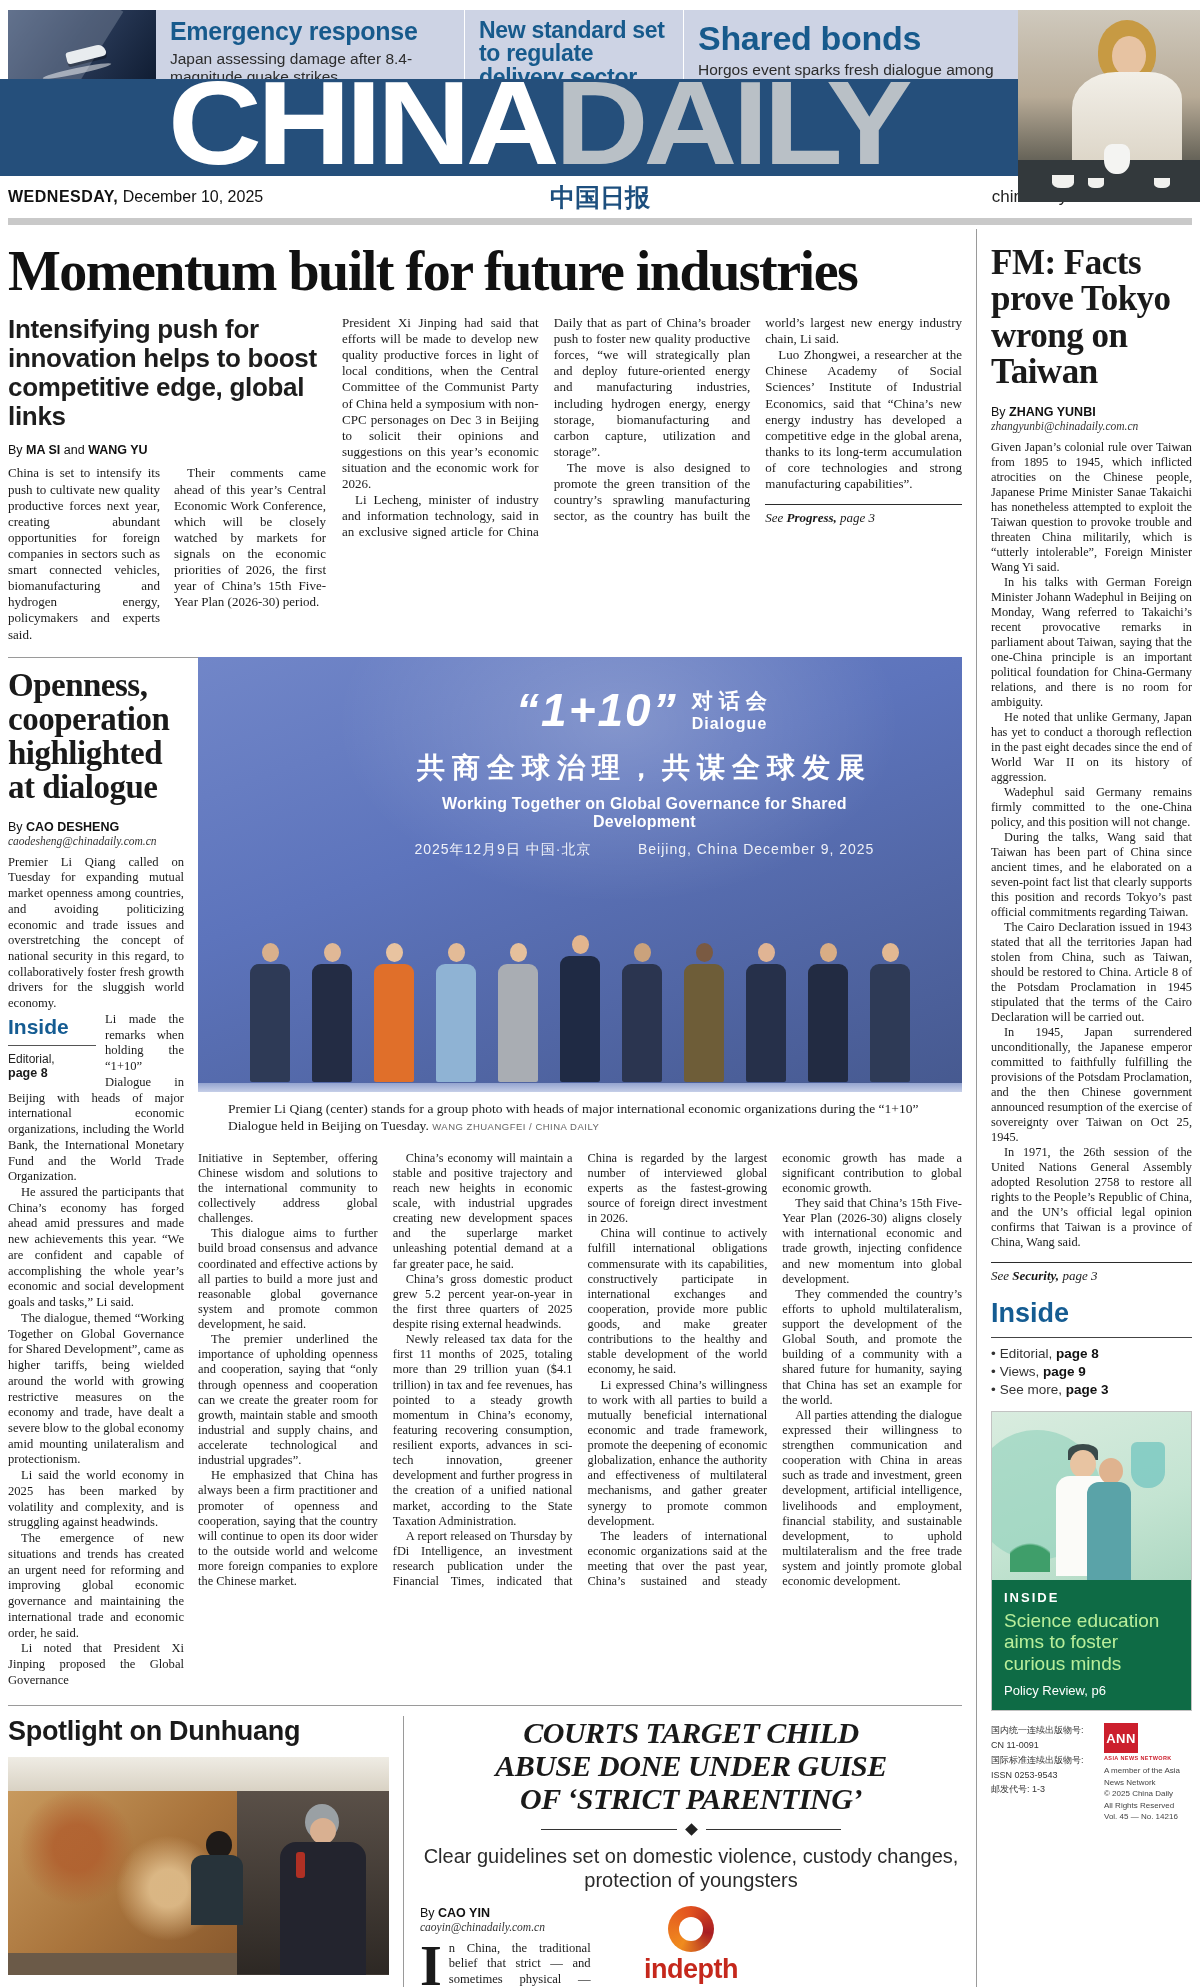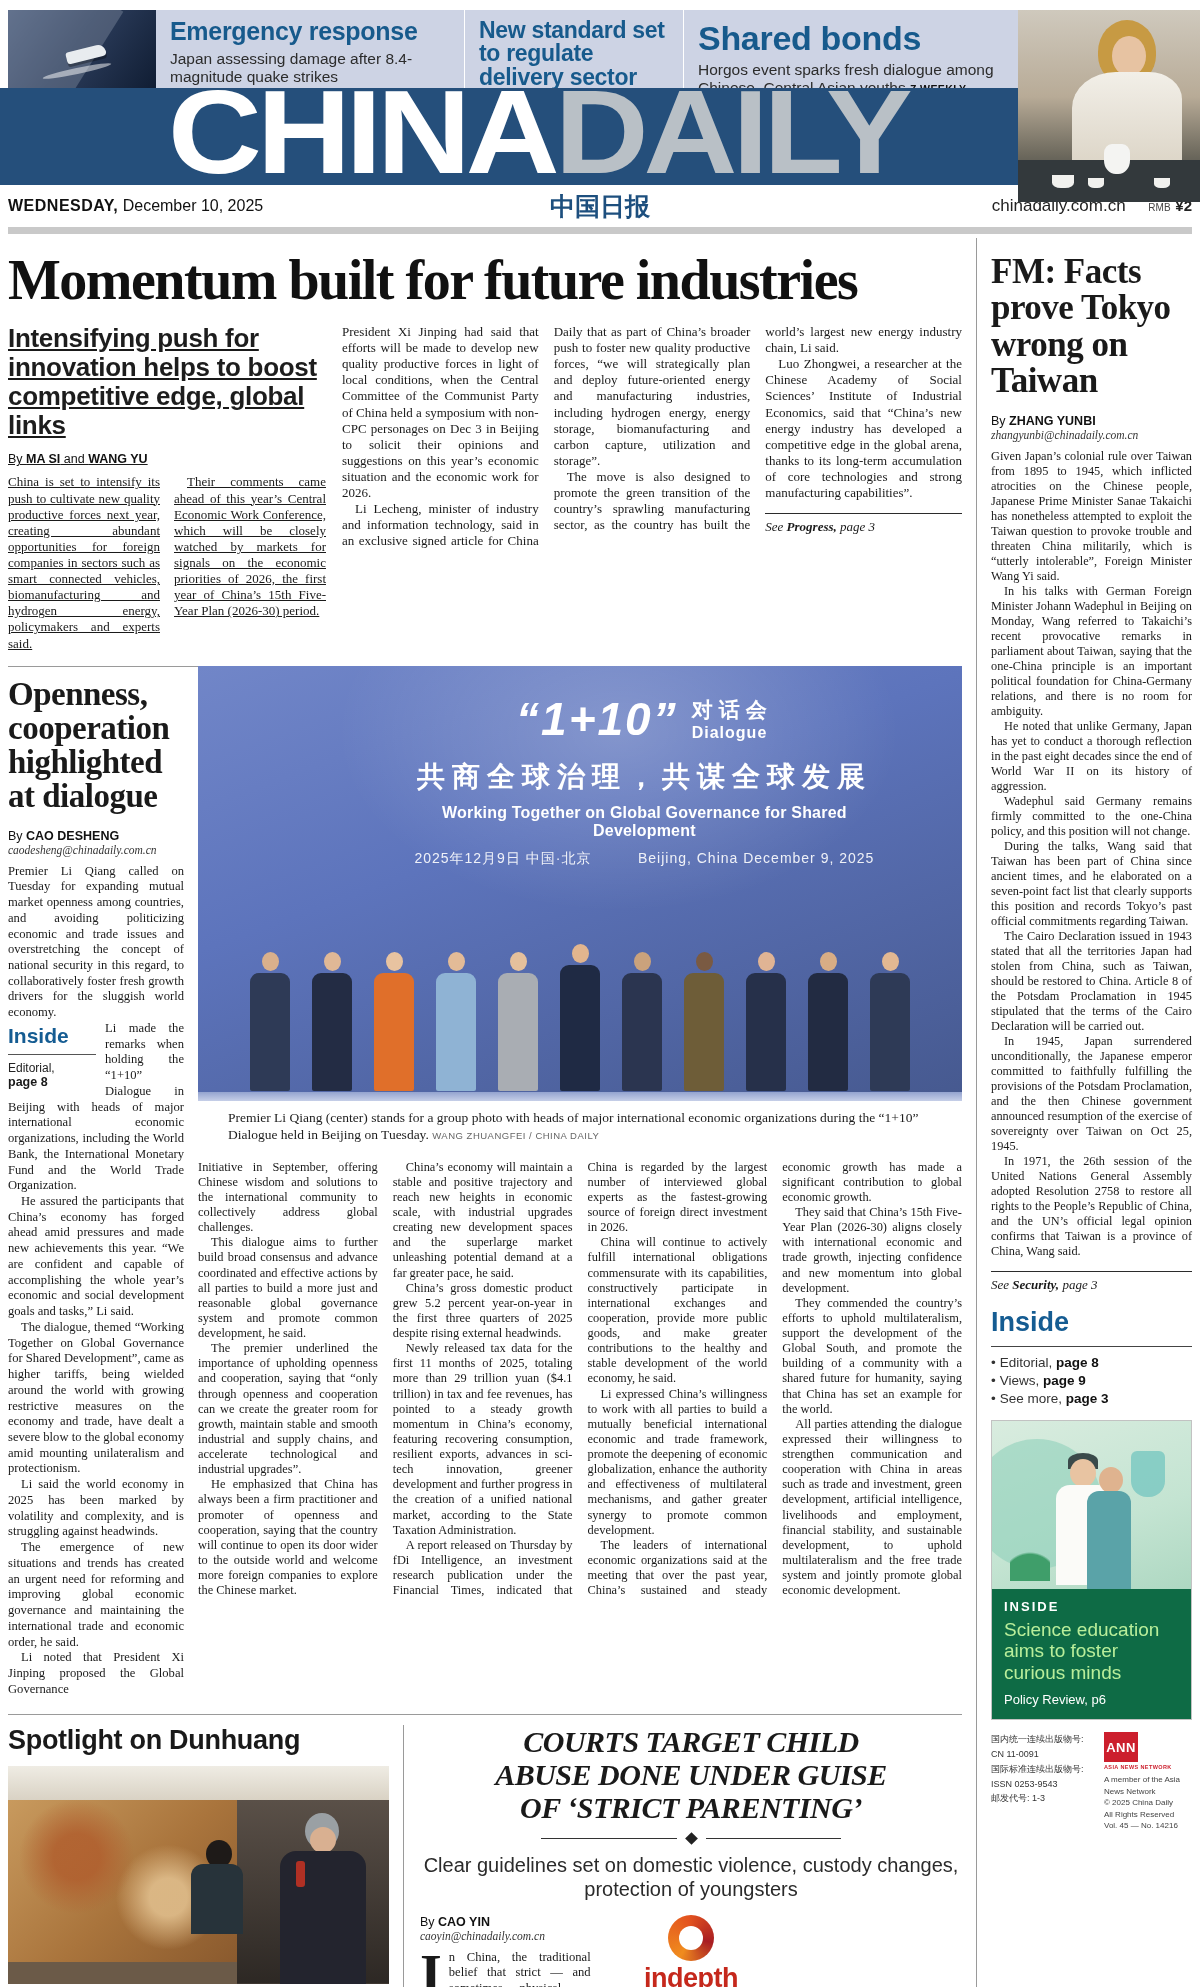--- a/index.html
+++ b/index.html
@@ -4,21 +4,21 @@
 <style>
   * { margin:0; padding:0; box-sizing:border-box; }
   html,body { background:#fff; }
   body {
     width:1200px; height:1987px; overflow:hidden; position:relative;
     font-family:"Liberation Serif", serif; color:#1a1a1a;
   }
   .page { padding:0 8px; position:relative; }
 
   
-  .teaser-bar { margin-top:10px; height:78px; background:#cdd3e4; display:flex; align-items:stretch; position:relative; }
+  .teaser-bar { margin-top:10px; height:69px; background:#cdd3e4; display:flex; align-items:stretch; position:relative; }
   .t-photo-quake { width:148px; flex:none; background:linear-gradient(125deg,#55688a 0%,#2c3d5c 45%,#101d33 100%); position:relative; overflow:hidden; }
   .t-photo-quake .shore { position:absolute; left:-30px; top:-40px; width:120px; height:130px; background:#6d7a8f; transform:rotate(32deg); opacity:.55; }
   .t-photo-quake .boat { position:absolute; left:58px; top:38px; width:40px; height:12px; background:#e8ecef; border-radius:3px 8px 4px 3px; transform:rotate(-14deg); box-shadow:0 3px 0 rgba(0,0,0,.3); }
   .t-photo-quake .wake { position:absolute; left:34px; top:58px; width:70px; height:6px; background:rgba(255,255,255,.5); border-radius:50%; transform:rotate(-12deg); }
   .teaser { padding:9px 14px 6px; }
   .teaser h3 { font-family:"Liberation Sans",sans-serif; font-weight:bold; color:#175a8c; font-size:23px; line-height:1.02; margin-bottom:5px; letter-spacing:-.3px; }
   .teaser .t-text { font-family:"Liberation Sans",sans-serif; font-size:15.5px; line-height:1.2; color:#2c2c2c; margin-bottom:6px; }
   .teaser .t-ref { font-family:"Liberation Sans",sans-serif; font-size:10.5px; font-weight:bold; color:#111; letter-spacing:.4px; }
   .teaser-1 { width:308px; flex:none; }
   .teaser-1 h3 { font-size:25px; }
@@ -54,21 +54,21 @@
   .thick-rule { height:7px; background:#c9c9c9; margin-bottom:4px; }
 
   
   .main-grid { display:flex; }
   .main-left { width:968px; flex:none; padding-right:14px; }
   .sidebar { flex:1; border-left:1px solid #9a9a9a; padding-left:14px; }
 
   h1.lead-head { font-size:56px; font-weight:bold; letter-spacing:-1.5px; line-height:1.0; margin:14px 0 16px; color:#111; }
 
   .story1-row { display:flex; gap:16px; }
-  .lede { width:318px; flex:none;text-decoration:underline; }
+  .lede { width:318px; flex:none; }
   .subhead { font-family:"Liberation Sans",sans-serif; font-weight:bold; font-size:26px; line-height:1.12; color:#1d1d1d; letter-spacing:-.3px; margin-bottom:12px; }
   .byline { font-family:"Liberation Sans",sans-serif; font-size:12.5px; margin-bottom:8px; color:#111; }
   .byline b { font-weight:bold; }
   .b-email { font-family:"Liberation Serif",serif; font-style:italic; font-size:11.5px; color:#333; margin-top:1px; }
   .body-copy p { font-size:13px; line-height:1.24; text-align:justify; }
   .body-copy p + p { text-indent:13px; }
   .lede-body { column-count:2; column-gap:14px; }
   .story1-cols { flex:1; column-count:3; column-gap:15px; }
   .seeref { border-top:1px solid #2b2b2b; margin-top:12px; padding-top:5px; font-style:italic; font-size:13px; }
   .seeref b { font-style:italic; }

